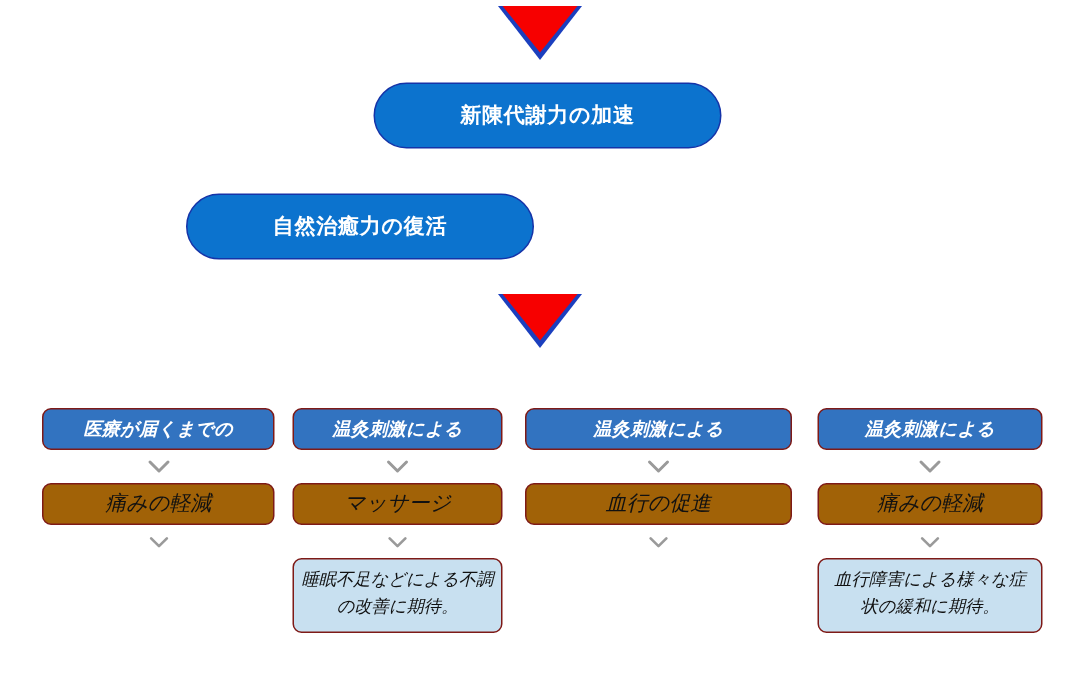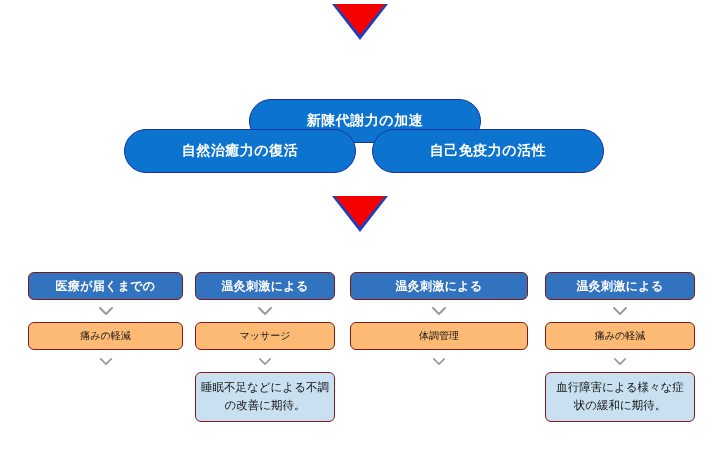--- a/index.html
+++ b/index.html
@@ -58,31 +58,32 @@
     font-weight: bold;
     font-size: 14px;
     letter-spacing: 0.5px;
     display: flex;
     align-items: center;
     justify-content: center;
     box-sizing: border-box;
     text-align: center;
     line-height: 1.1;
   }
-  #pill-top   { left: 249px; top: 55px;  width: 232px; height: 44px; margin-top: 44px; }
+  #pill-top   { left: 249px; top: 55px;  width: 232px; height: 44px; }
   #pill-left  { left: 124px; top: 129px; width: 232px; height: 44px; }
   #pill-right { left: 372px; top: 129px; width: 232px; height: 44px; }
 
   
   .grid {
     position: absolute;
     left: 0;
     top: 272px;
     width: 720px;
     height: 180px;
+    font-style: italic;
   }
   .column {
     position: absolute;
     top: 0;
     width: 155px;
     height: 180px;
   }
   .col-0 { left: 28px;  }
   .col-1 { left: 195px; }
   .col-2 { left: 350px; }
@@ -124,25 +125,25 @@
     color: #9a9a9a;
   }
   .chev svg { display: block; }
 
   .mid-box {
     position: absolute;
     top: 50px;
     left: 0;
     right: 0;
     height: 28px;
-    background: #fdba74;
+    background: #a16207;
     border: 1px solid #7E1A17;
     border-radius: 6px;
     color: #111111;
-    font-size: 10px;
+    font-size: 14px;
     display: flex;
     align-items: center;
     justify-content: center;
     box-sizing: border-box;
   }
 
   .chev2 {
     position: absolute;
     top: 81px;
     left: 0;
@@ -182,21 +183,20 @@
 
   <div class="tri-wrap" id="tri-top">
     <div class="tri-outer"></div>
     <div class="tri-inner"></div>
   </div>
 
   <div class="pill" id="pill-top">新陳代謝力の加速</div>
 
   <div class="pill" id="pill-left">自然治癒力の復活</div>
 
-  <div class="pill" id="pill-right">自己免疫力の活性</div>
 
   <div class="tri-wrap" id="tri-mid">
     <div class="tri-outer"></div>
     <div class="tri-inner"></div>
   </div>
 
   <div class="grid">
 
     <div class="column col-0">
       <div class="head-box">医療が届くまでの</div>
@@ -229,21 +229,21 @@
       <div class="desc-box">睡眠不足などによる不調の改善に期待。</div>
     </div>
 
     <div class="column col-2">
       <div class="head-box">温灸刺激による</div>
       <div class="chev">
         <svg width="16" height="10" viewBox="0 0 16 10" aria-hidden="true">
             <path d="M2 2 L8 8 L14 2" stroke="#9a9a9a" stroke-width="2" fill="none" stroke-linecap="round" stroke-linejoin="round"></path>
           </svg>
       </div>
-      <div class="mid-box">体調管理</div>
+      <div class="mid-box">血行の促進</div>
       <div class="chev2">
         <svg width="14" height="9" viewBox="0 0 16 10" aria-hidden="true">
             <path d="M2 2 L8 8 L14 2" stroke="#9a9a9a" stroke-width="2" fill="none" stroke-linecap="round" stroke-linejoin="round"></path>
           </svg>
       </div>
     </div>
 
     <div class="column col-3">
       <div class="head-box">温灸刺激による</div>
       <div class="chev">

